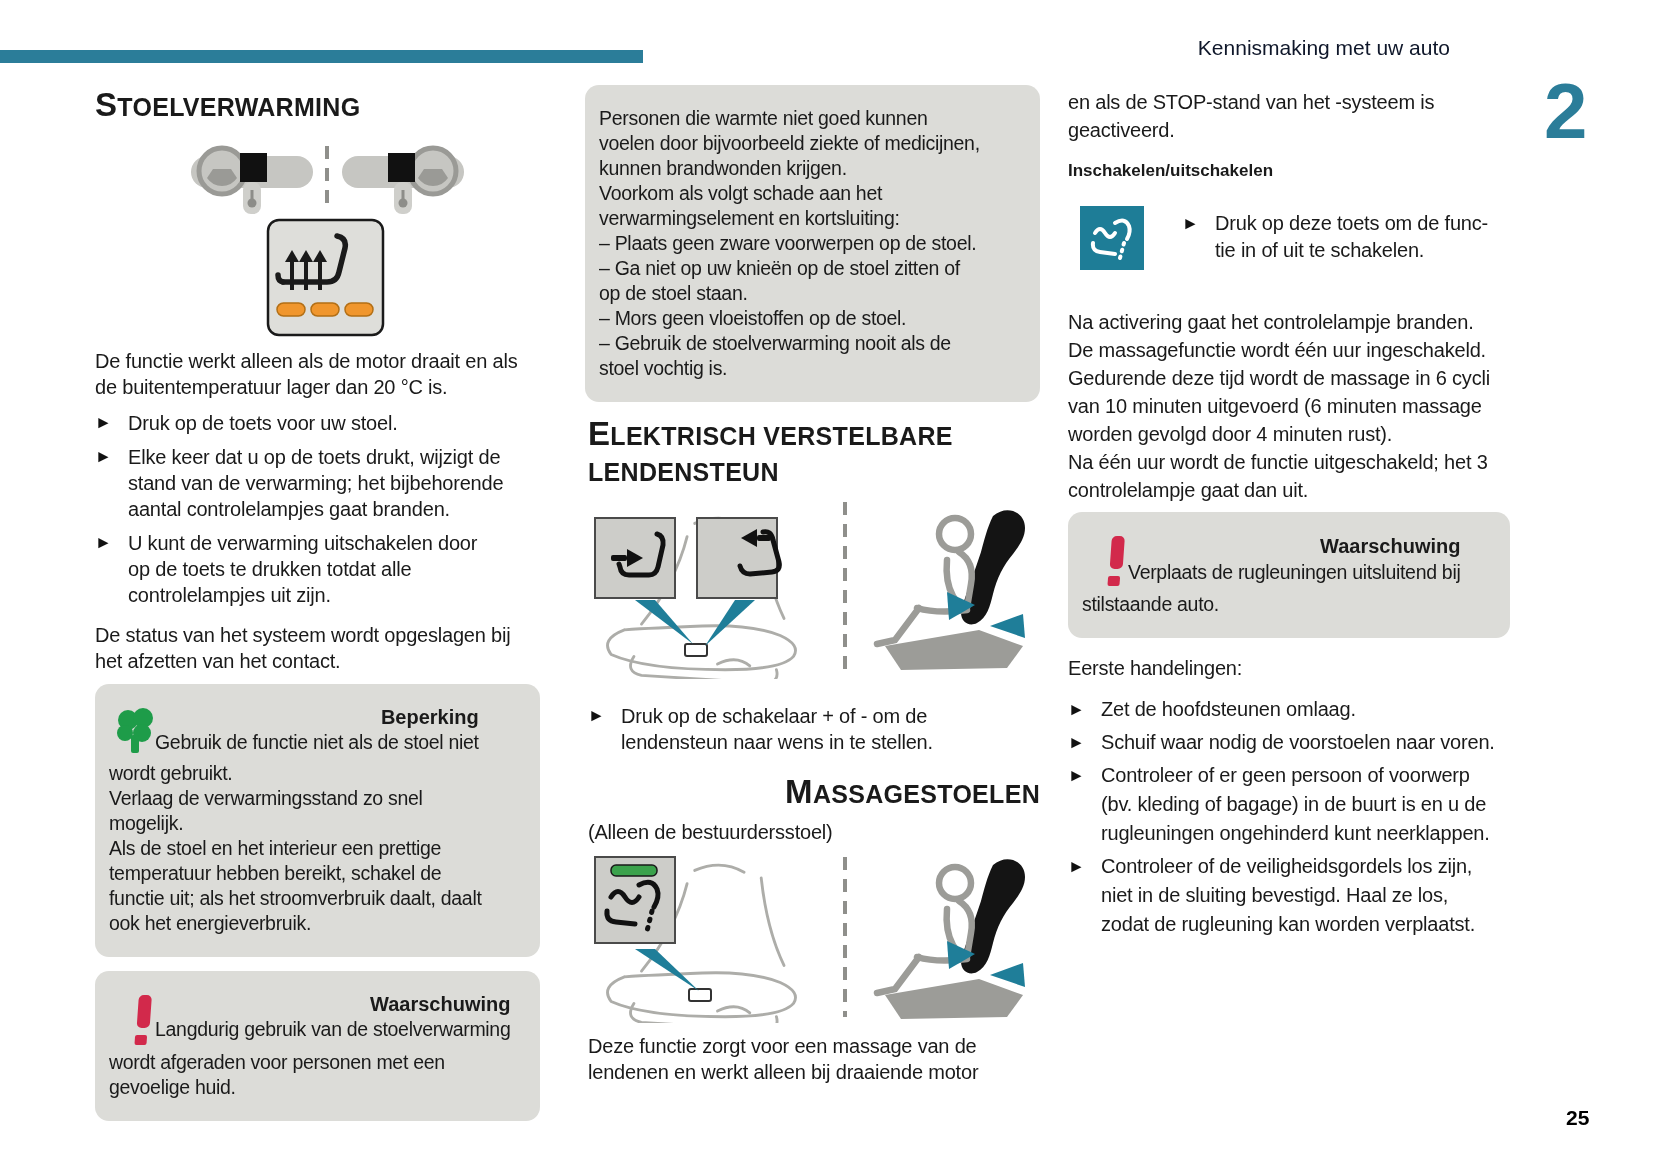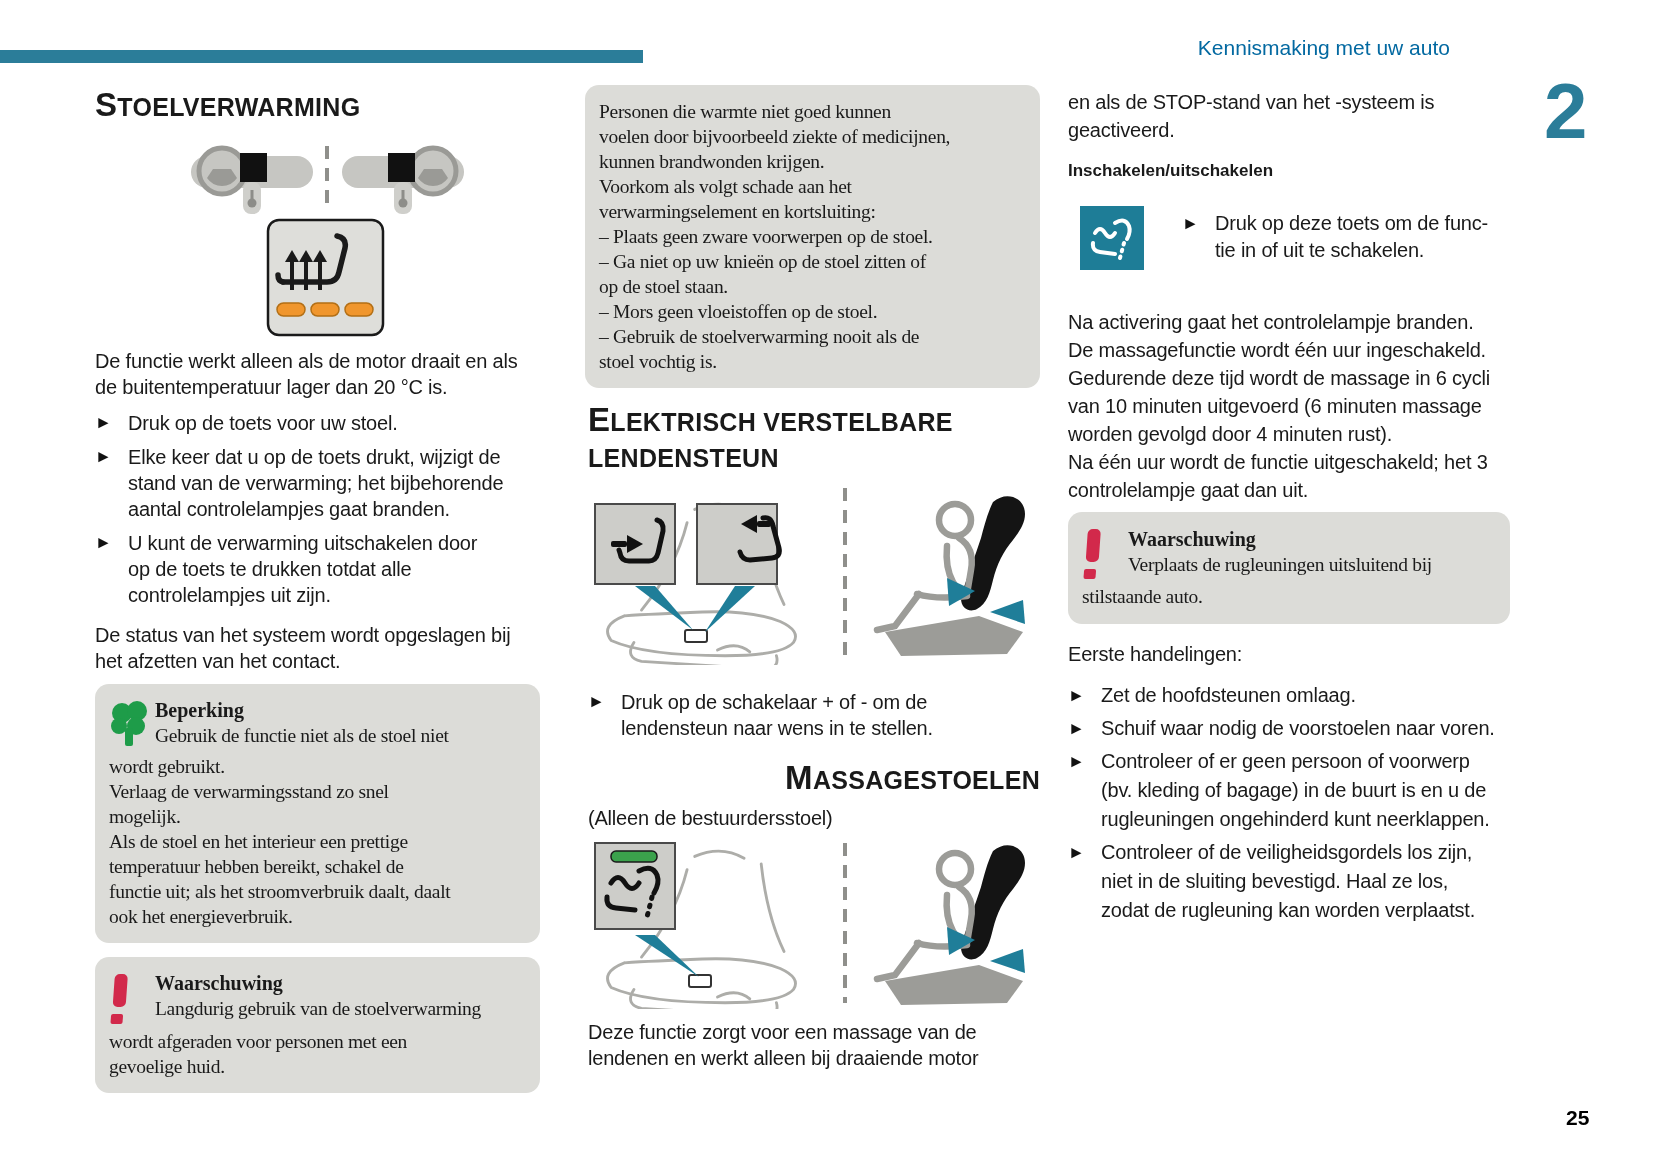--- a/index.html
+++ b/index.html
@@ -1,20 +1,20 @@
 <!DOCTYPE html>
 <html><head>
 <meta charset="utf-8">
 <style>
   html,body{margin:0;padding:0;background:#ffffff;}
   .page{position:relative;width:1653px;height:1165px;background:#ffffff;overflow:hidden;
         font-family:"Liberation Sans",sans-serif;color:#1a1a1a;}
 
   .top-rule{position:absolute;left:0;top:50px;width:643px;height:13px;background:#2b7d99;}
-  .header-text{position:absolute;top:36px;right:203px;font-size:21px;color:#0369a1;}
+  .header-text{position:absolute;top:36px;right:203px;font-size:21px;color:#0f172a;}
   .chapter-num{position:absolute;left:1544px;top:72px;font-size:78px;line-height:78px;
                font-weight:bold;color:#2b7d99;}
   .page-num{position:absolute;left:1566px;top:1106px;font-size:21px;font-weight:bold;color:#000000;}
 
   .col{position:absolute;}
   #col1{left:95px;top:88px;width:445px;}
   #col2{left:585px;top:85px;width:455px;}
   #col3{left:1068px;top:88px;width:442px;}
 
   .sec-title{font-size:25px;font-weight:bold;line-height:34px;margin:0;white-space:pre;letter-spacing:.3px;}
@@ -23,22 +23,22 @@
 
   .body{font-size:20px;line-height:26px;margin:0;white-space:pre;letter-spacing:-0.2px;}
   .p3{line-height:28px;}
 
   .bullet{display:flex;}
   .marker{flex:none;width:33px;font-size:17px;line-height:inherit;color:#111;}
   .btext{white-space:pre;letter-spacing:-0.2px;}
   .lh26{font-size:20px;line-height:26px;}
   .lh29{font-size:20px;line-height:29px;}
 
-  .note-box{background:#dcdcd8;border-radius:14px;padding:14px 14px;font-family:Liberation Serif, serif;}
-  .box-head{display:flex;}
+  .note-box{background:#dcdcd8;border-radius:14px;padding:21px 14px;}
+  .box-head{display:flex;text-align:right;}
   .box-icon{flex:none;width:46px;padding-top:2px;}
   .box-title{font-weight:bold;font-size:20px;line-height:25px;}
   .box-line,.box-rest{font-size:19.5px;line-height:25px;white-space:pre;letter-spacing:-0.3px;}
   .wbox .box-title,.wbox .box-line,.wbox .box-rest{line-height:26px;}
 
   .sub-heading{font-size:17px;font-weight:bold;margin:13px 0 0 0;line-height:27px;}
 
   .toggle-row{display:flex;margin-top:22px;}
   .toggle-btn{flex:none;width:64px;height:64px;background:#1e7d97;margin-left:12px;
               display:flex;align-items:center;justify-content:center;}

